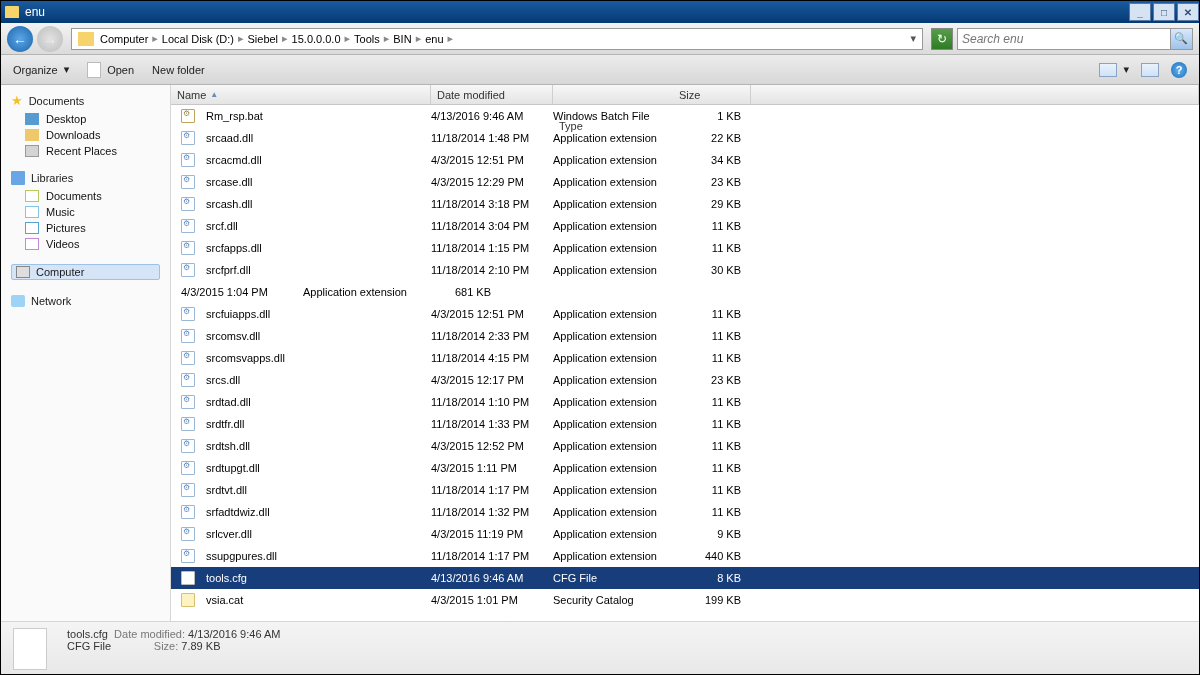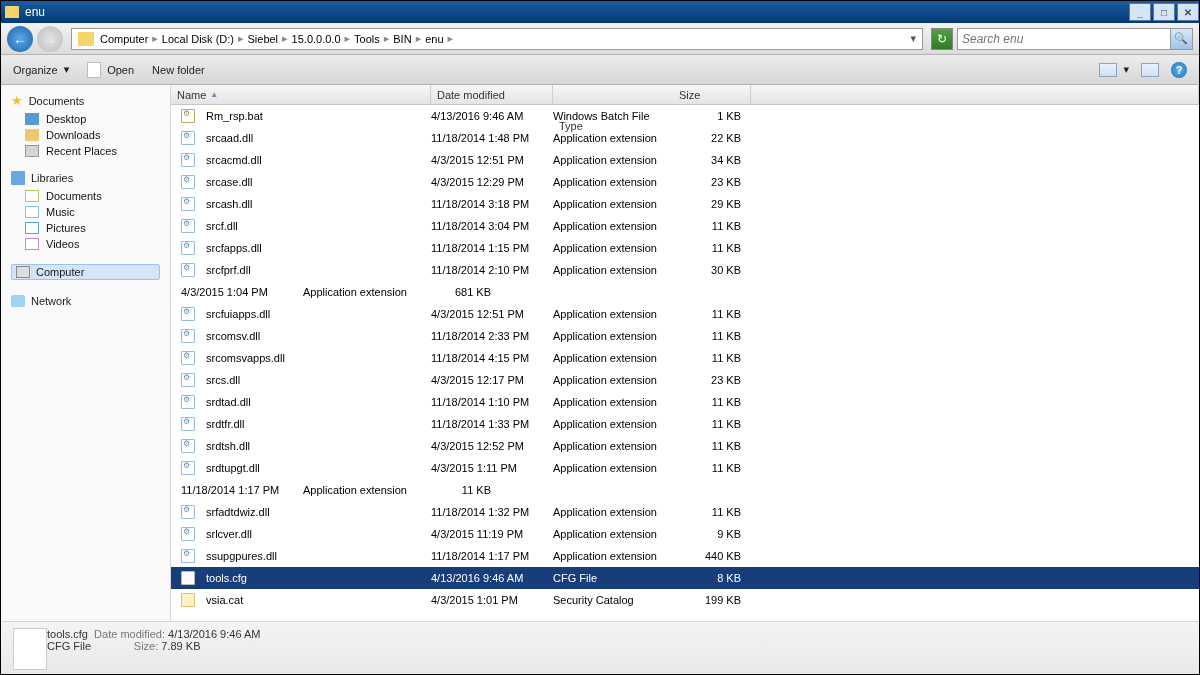--- a/index.html
+++ b/index.html
@@ -69,21 +69,21 @@
 .row .cell-type { width: 120px; }
 .row .cell-size { width: 78px; text-align: right; padding-right: 10px; }
 .row.selected { background: #173d7a; color: #fff; }
 .fico { width: 14px; height: 14px; border: 1px solid #99b7d6; background: #fff; border-radius: 1px; position: relative; }
 .fico.gear::after { content: "⚙"; position: absolute; font-size: 8px; color: #5a8cc4; left: 1px; top: -1px; }
 .fico.bat { border-color: #c0a35a; }
 .fico.bat::after { content: "⚙"; position: absolute; font-size: 8px; color: #a38744; left: 1px; top: -1px; }
 .fico.cfg { background: #fff; border-color: #bbb; }
 .fico.cat { background: #fdf2c2; border-color: #d7c06d; }
 
-.details { height: 54px; border-top: 1px solid #d6d6d6; background: linear-gradient(#f4f4f4,#e8e8e8); display: flex; padding: 6px 12px; gap: 0; }
+.details { height: 54px; border-top: 1px solid #d6d6d6; background: linear-gradient(#f4f4f4,#e8e8e8); display: flex; padding: 6px 12px; gap: 20px; }
 .details .thumb { width: 34px; height: 42px; background: #fff; border: 1px solid #ccc; }
 .details .dtext { font-size: 12px; color: #333; }
 .details .dtext .lab { color: #777; }
 .details .dcols { display: flex; gap: 46px; }
 
 ::-webkit-scrollbar { width: 17px; background: #efefef; }
 ::-webkit-scrollbar-thumb { background: #c4c4c4; border: 1px solid #a2a2a2; }
 ::-webkit-scrollbar-button { height: 17px; background: #e3e3e3; border: 1px solid #aaa; }
 </style>
 </head>
@@ -369,20 +369,24 @@
         <div class="row">
           <div class="cell-name">
             <div class="fico gear"></div>
             <span>srdtupgt.dll</span>
           </div>
           <div class="cell-date">4/3/2015 1:11 PM</div>
           <div class="cell-type">Application extension</div>
           <div class="cell-size">11 KB</div>
         </div>
         <div class="row">
+          <div class="cell-name">
+            <div class="fico gear"></div>
+            <span>srdtvt.dll</span>
+          </div>
           <div class="cell-date">11/18/2014 1:17 PM</div>
           <div class="cell-type">Application extension</div>
           <div class="cell-size">11 KB</div>
         </div>
         <div class="row">
           <div class="cell-name">
             <div class="fico gear"></div>
             <span>srfadtdwiz.dll</span>
           </div>
           <div class="cell-date">11/18/2014 1:32 PM</div>

